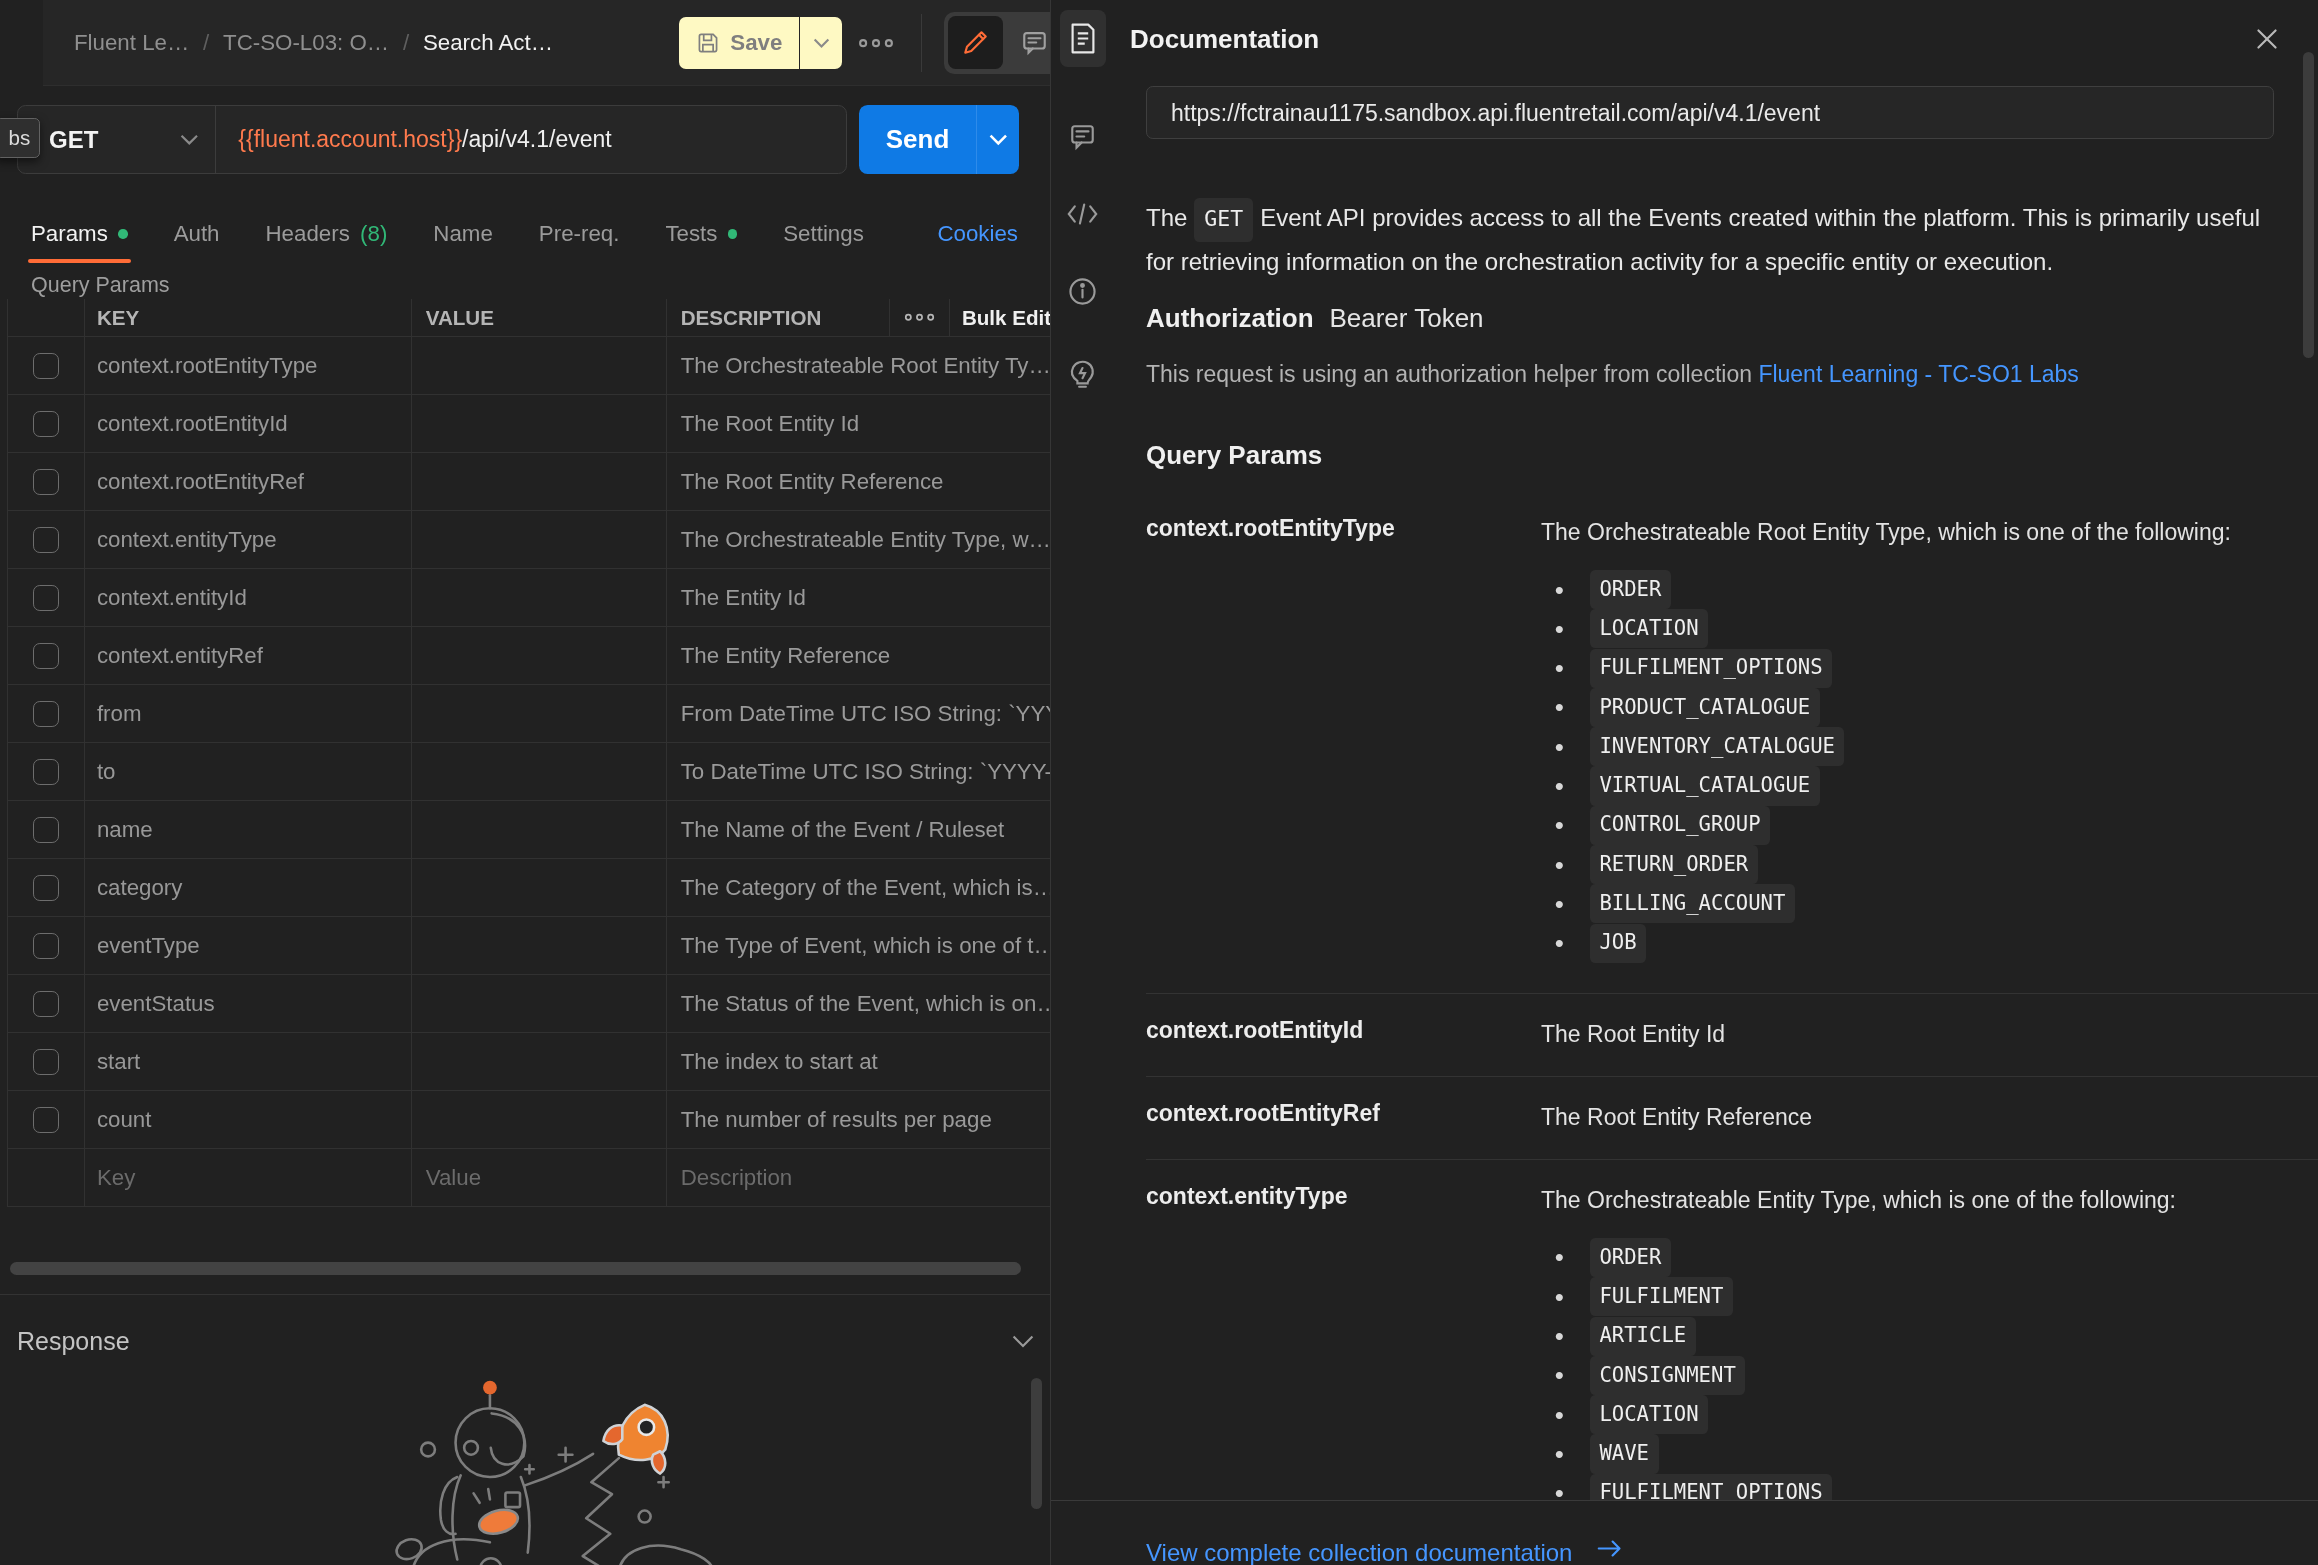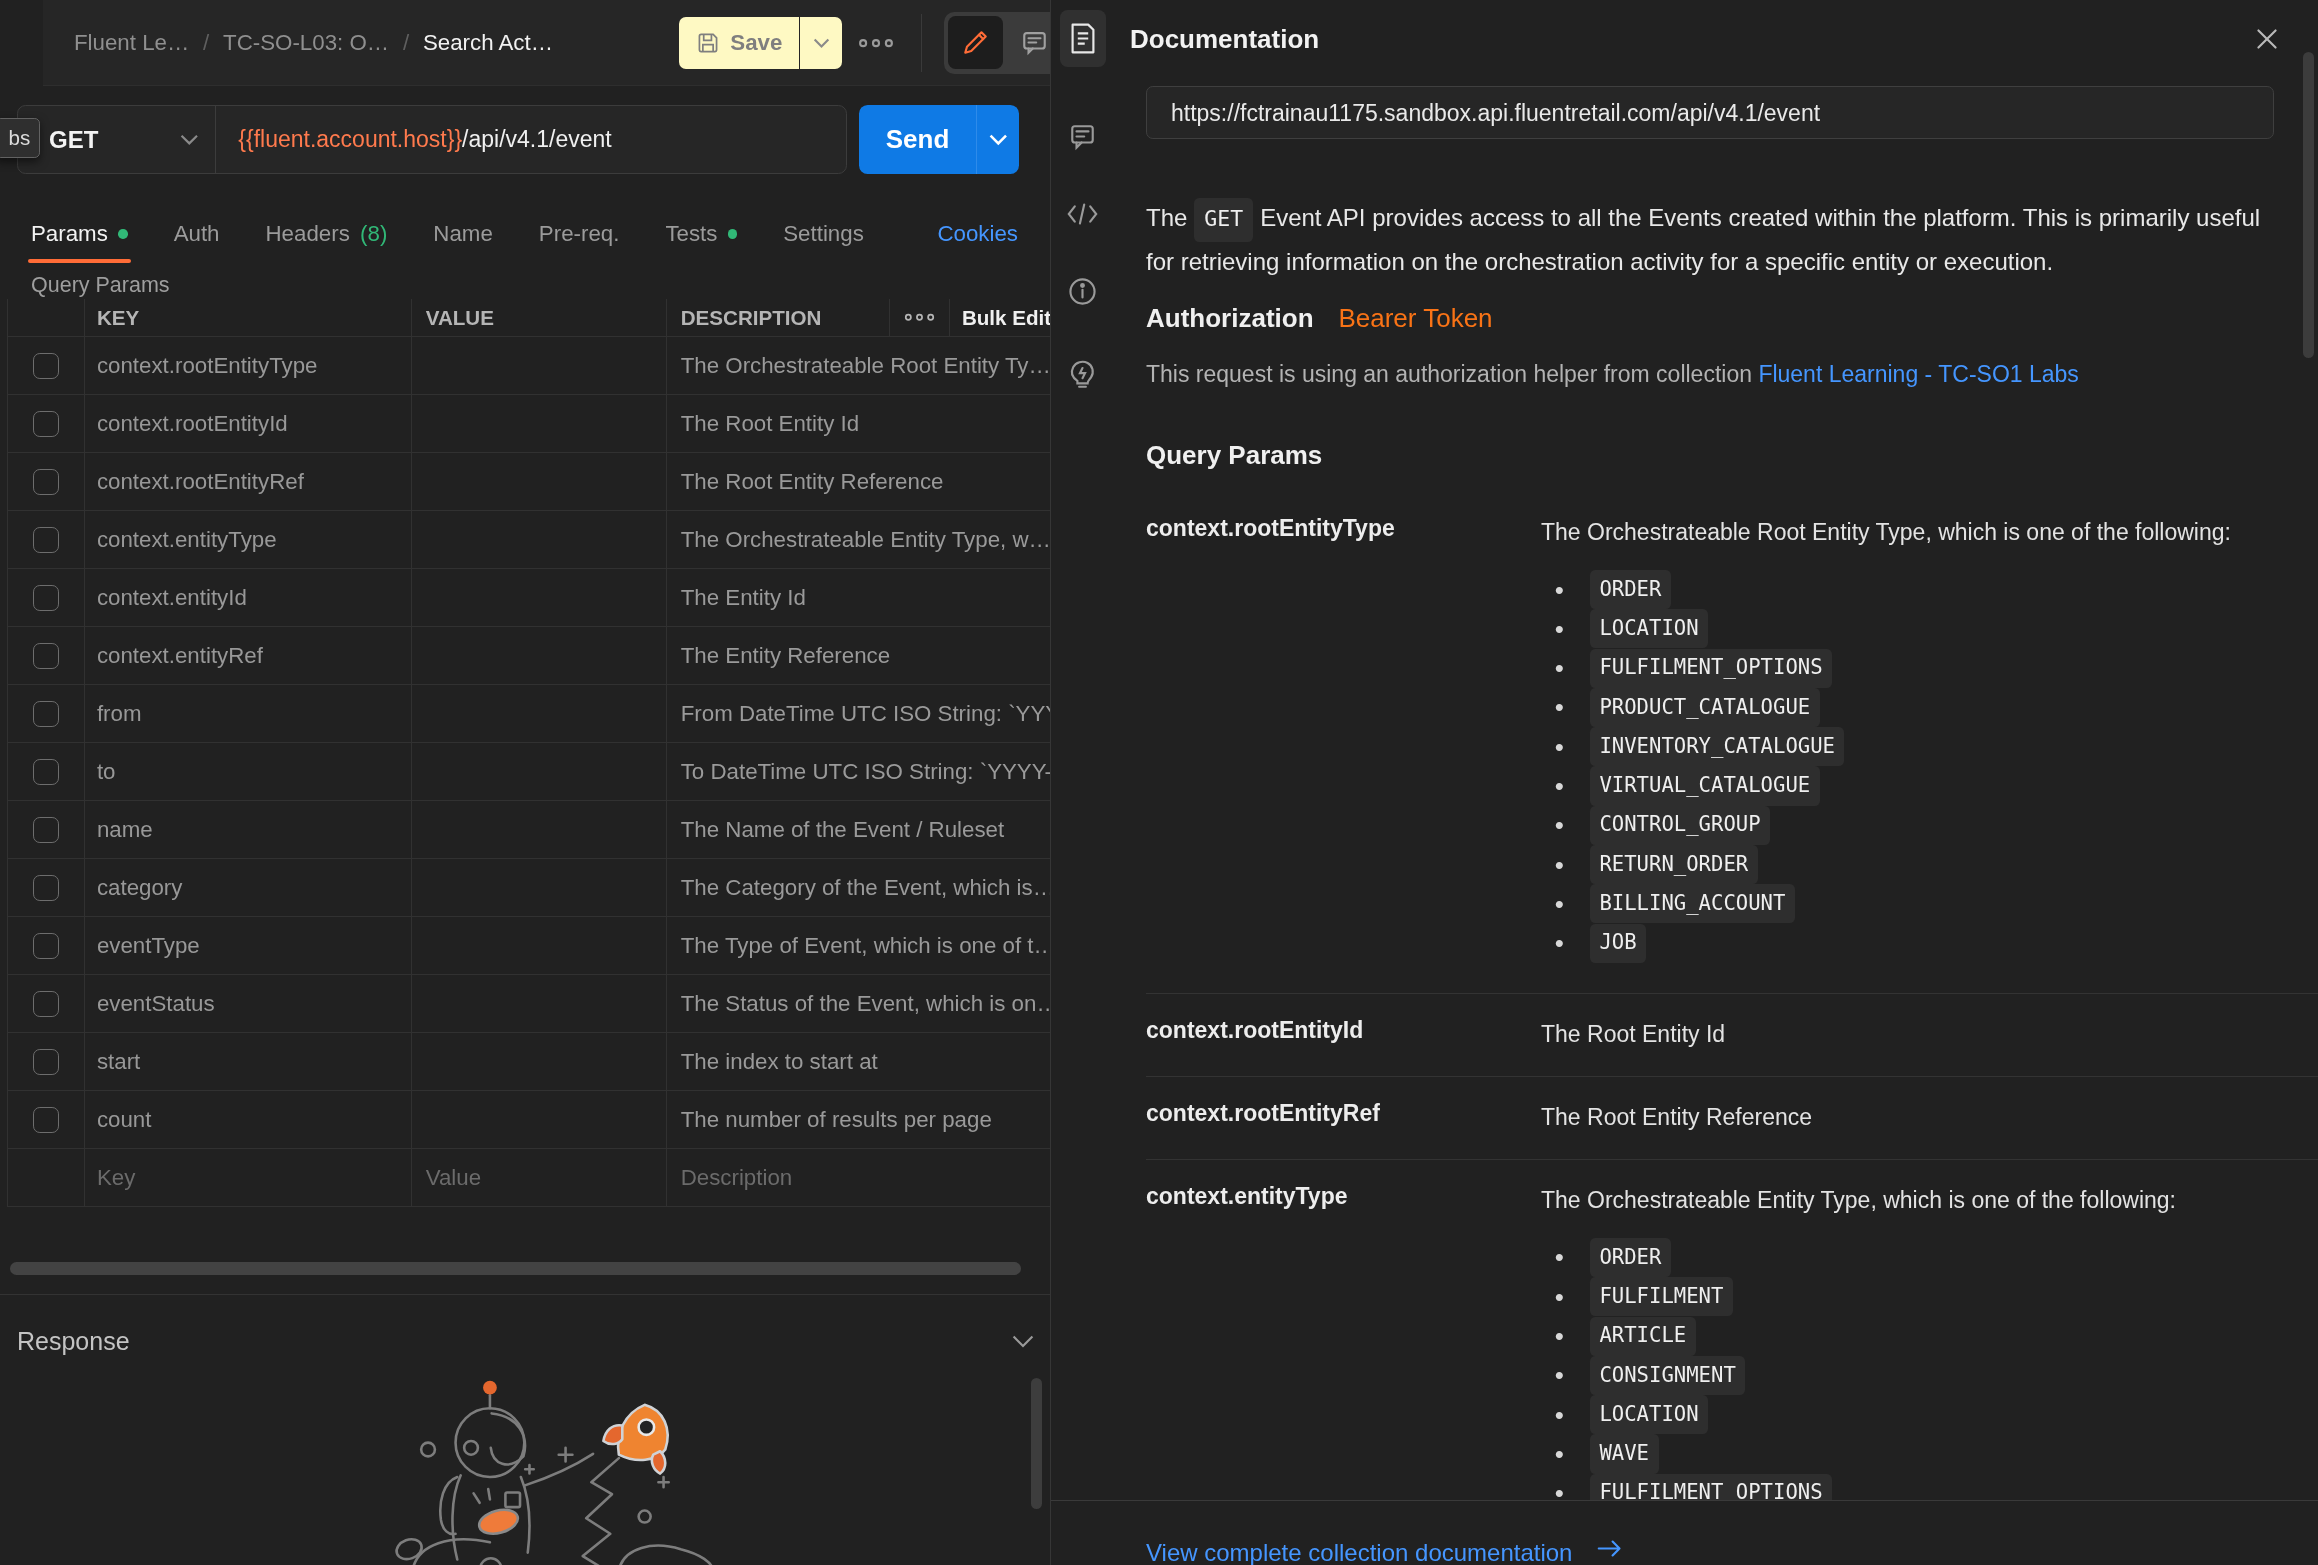--- a/index.html
+++ b/index.html
@@ -81,21 +81,21 @@
   .docs-title { position:absolute; left:79px; top:24px; font-size:26px; font-weight:600; color:#f2f2f2; }
   .close-btn { position:absolute; right:34px; top:22.3px; width:34px; height:34px; display:flex; align-items:center; justify-content:center; cursor:pointer; }
 
   .doc-url-box { position:absolute; left:95px; top:86px; width:1128px; height:53px; background:#262626; border:0.9px solid #3f3f3f; border-radius:6.9px; line-height:52px; padding-left:24px; font-size:23px; color:#e9e9e9; white-space:nowrap; overflow:hidden; cursor:text; }
 
   .doc-paragraph { position:absolute; left:95px; top:198px; width:1143px; font-size:24px; color:#e8e8e8; line-height:40px; }
   .chip { display:inline-block; background:#2e2e2e; border-radius:5.2px; padding:0.9px 10.3px 2.6px; font-family:"DejaVu Sans Mono", monospace; font-size:21.5px; color:#efefef; }
 
   .auth-row { position:absolute; left:95px; top:303px; }
   .auth-heading { font-size:26px; font-weight:700; color:#f0f0f0; }
-  .auth-type { font-size:26px; color:#f97316; margin-left:21px; }
+  .auth-type { font-size:26px; color:#e5e5e5; margin-left:12px; }
   .auth-note { position:absolute; left:95px; top:361px; font-size:23px; color:#b3b3b3; white-space:nowrap; }
   .link { color:#4596ff; cursor:pointer; }
 
   .doc-qp-heading { position:absolute; left:95px; top:440px; font-size:26px; font-weight:700; color:#f0f0f0; }
   .doc-params { position:absolute; left:95px; top:492px; width:1232px; }
   .doc-row { display:grid; grid-template-columns:395px 1fr; padding:23px 0 25px; border-bottom:0.9px solid #333; }
   .doc-name { font-size:23px; font-weight:700; color:#ededed; }
   .doc-desc { font-size:23px; color:#e3e3e3; line-height:34px; }
   .chip-list { list-style:none; margin-top:26px; padding-left:13.8px; }
   .chip-list li { display:flex; align-items:center; height:29px; margin-bottom:10.3px; }

